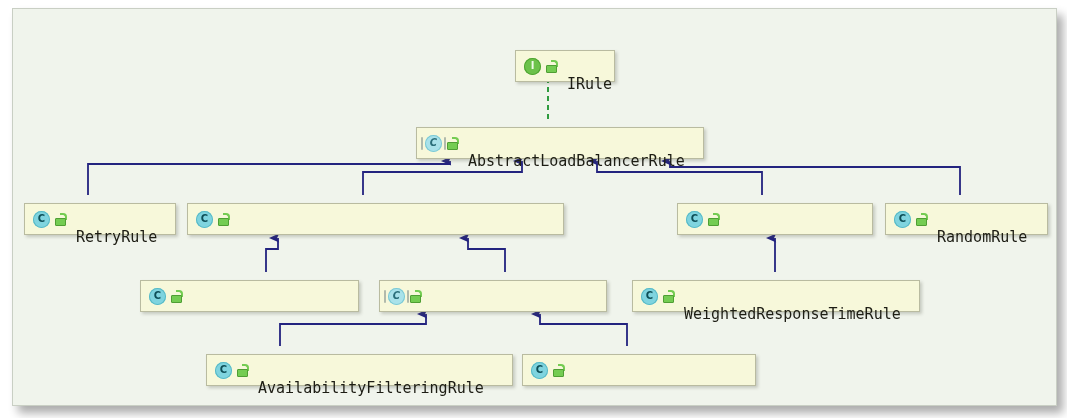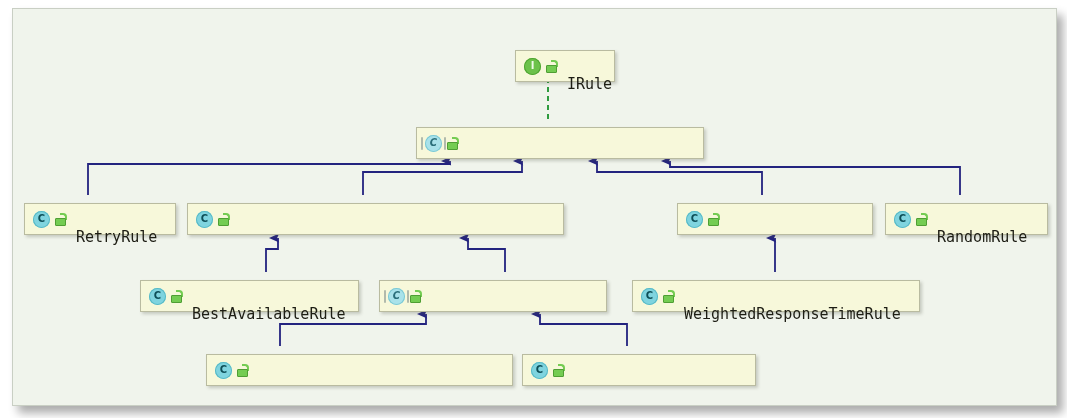--- a/index.html
+++ b/index.html
@@ -183,20 +183,21 @@
       </span>
       <span class="label">IRule</span>
     </div>
 
     <div class="node" style="left:403px;top:118px;width:288px;">
       <span class="badge badge-abstract">C</span>
       <span class="lock">
         <span class="shackle"></span>
           <span class="body"></span>
       </span>
+      <span class="label">AbstractLoadBalancerRule</span>
     </div>
 
     <div class="node" style="left:11px;top:194px;width:152px;">
       <span class="badge badge-class">C</span>
       <span class="lock">
         <span class="shackle"></span>
           <span class="body"></span>
       </span>
       <span class="label">RetryRule</span>
     </div>
@@ -225,21 +226,20 @@
       </span>
       <span class="label">RandomRule</span>
     </div>
 
     <div class="node" style="left:127px;top:271px;width:219px;">
       <span class="badge badge-class">C</span>
       <span class="lock">
         <span class="shackle"></span>
           <span class="body"></span>
       </span>
-      <span class="label">BestAvailableRule</span>
     </div>
 
     <div class="node" style="left:366px;top:271px;width:228px;">
       <span class="badge badge-abstract">C</span>
       <span class="lock">
         <span class="shackle"></span>
           <span class="body"></span>
       </span>
     </div>
 
@@ -251,20 +251,21 @@
       </span>
       <span class="label">WeightedResponseTimeRule</span>
     </div>
 
     <div class="node" style="left:193px;top:345px;width:307px;">
       <span class="badge badge-class">C</span>
       <span class="lock">
         <span class="shackle"></span>
           <span class="body"></span>
       </span>
+      <span class="label">AvailabilityFilteringRule</span>
     </div>
 
     <div class="node" style="left:509px;top:345px;width:234px;">
       <span class="badge badge-class">C</span>
       <span class="lock">
         <span class="shackle"></span>
           <span class="body"></span>
       </span>
     </div>
 

